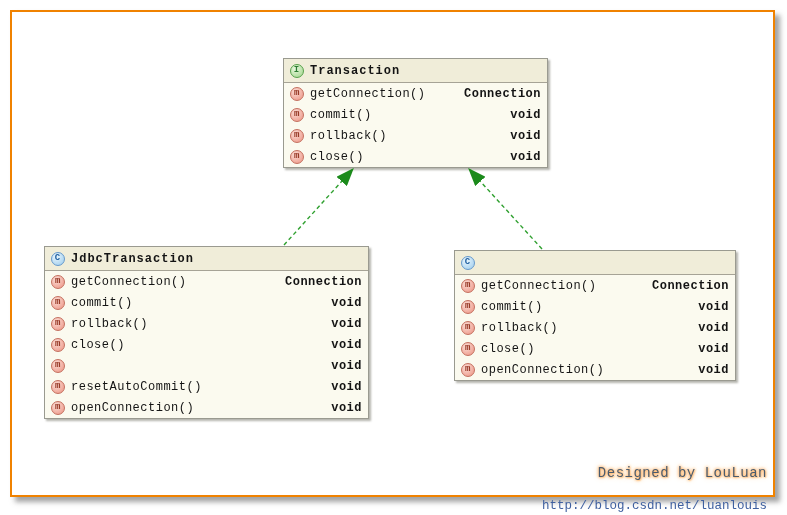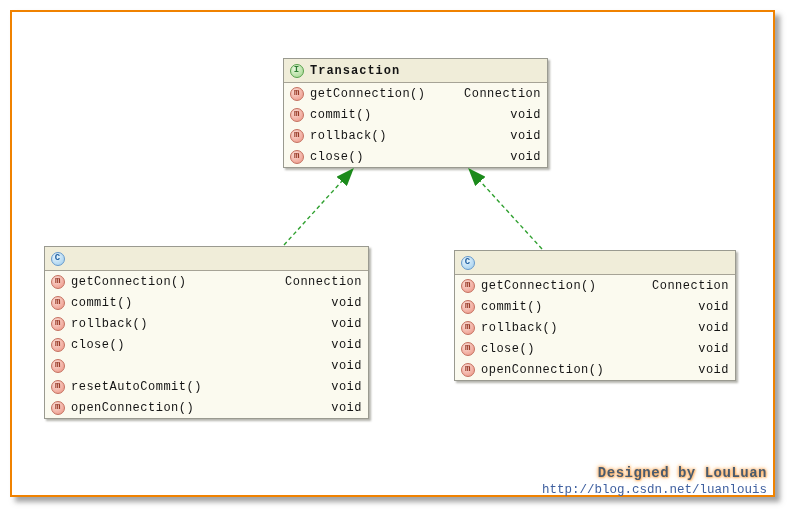--- a/index.html
+++ b/index.html
@@ -8,35 +8,35 @@
   .frame{position:absolute;left:10px;top:10px;width:765px;height:487px;box-sizing:border-box;
          border:2px solid #F08200;background:#FFFFFF;
          box-shadow:5px 5px 5px rgba(90,90,90,0.55);}
   .arrow-layer{position:absolute;left:0;top:0;width:787px;height:515px;pointer-events:none;}
 
   .uml-box{position:absolute;box-sizing:border-box;background:#FBFAEF;border:1px solid #9A9A90;
            box-shadow:2px 2px 2px #B4B4AE;font-size:12px;color:#141414;}
   .uml-header{height:23px;background:#F0EDD9;border-bottom:1px solid #A6A396;
               display:flex;align-items:center;gap:6px;padding:0 6px;font-weight:bold;letter-spacing:1px;}
   .uml-row{height:21px;display:flex;align-items:center;gap:6px;padding:0 6px;letter-spacing:0.5px;}
-  .m-type{margin-left:auto;letter-spacing:0.5px;}
+  .m-type{margin-left:auto;letter-spacing:0.5px;font-weight:bold;}
 
   .icon{flex:0 0 auto;width:12px;height:12px;border-radius:50%;display:flex;align-items:center;
         justify-content:center;font-size:9px;font-weight:bold;line-height:1;font-style:normal;}
   .icon-interface{background:radial-gradient(circle at 35% 30%,#E9F8DE,#9ED489);
                   border:1px solid #57A04B;color:#2E7D32;}
   .icon-class{background:radial-gradient(circle at 35% 30%,#EAF6FD,#9BCBEC);
               border:1px solid #6699CC;color:#1F5FA0;}
   .icon-method{background:radial-gradient(circle at 35% 30%,#FBDDD5,#EC9181);
                border:1px solid #C4705F;color:#93321F;}
 
   .watermark{position:absolute;right:20px;top:466px;text-align:right;line-height:15px;}
-  .wm-title{font-size:14px;font-weight:bold;color:#4A5B6E;letter-spacing:0.5px;
+  .wm-title{font-size:14px;font-weight:normal;color:#4A5B6E;letter-spacing:0.5px;
             text-shadow:0 0 3px #FFB366,0 0 3px #FFB366,0 0 6px #FFC894,1px 1px 1px #FFE0B8;}
-  .wm-url{font-size:12.5px;color:#3E5F9F;margin-top:2px;}
+  .wm-url{font-size:12.5px;color:#3E5F9F;margin-top:18px;}
 
   #box-transaction{left:283px;top:58px;width:265px;}
   #box-jdbc{left:44px;top:246px;width:325px;}
   #box-managed{left:454px;top:250px;width:282px;}
 </style>
 </head>
 <body>
 
 <div class="stage">
   <div class="frame"></div>
@@ -64,20 +64,21 @@
     <div class="uml-row">
       <span class="icon icon-method">m</span>
       <span>close()</span>
       <span class="m-type">void</span>
     </div>
   </div>
 
   <div class="uml-box" id="box-jdbc">
     <div class="uml-header">
       <span class="icon icon-class">C</span>
+      <span>JdbcTransaction</span>
     </div>
     <div class="uml-row">
       <span class="icon icon-method">m</span>
       <span>getConnection()</span>
       <span class="m-type">Connection</span>
     </div>
     <div class="uml-row">
       <span class="icon icon-method">m</span>
       <span>commit()</span>
       <span class="m-type">void</span>

